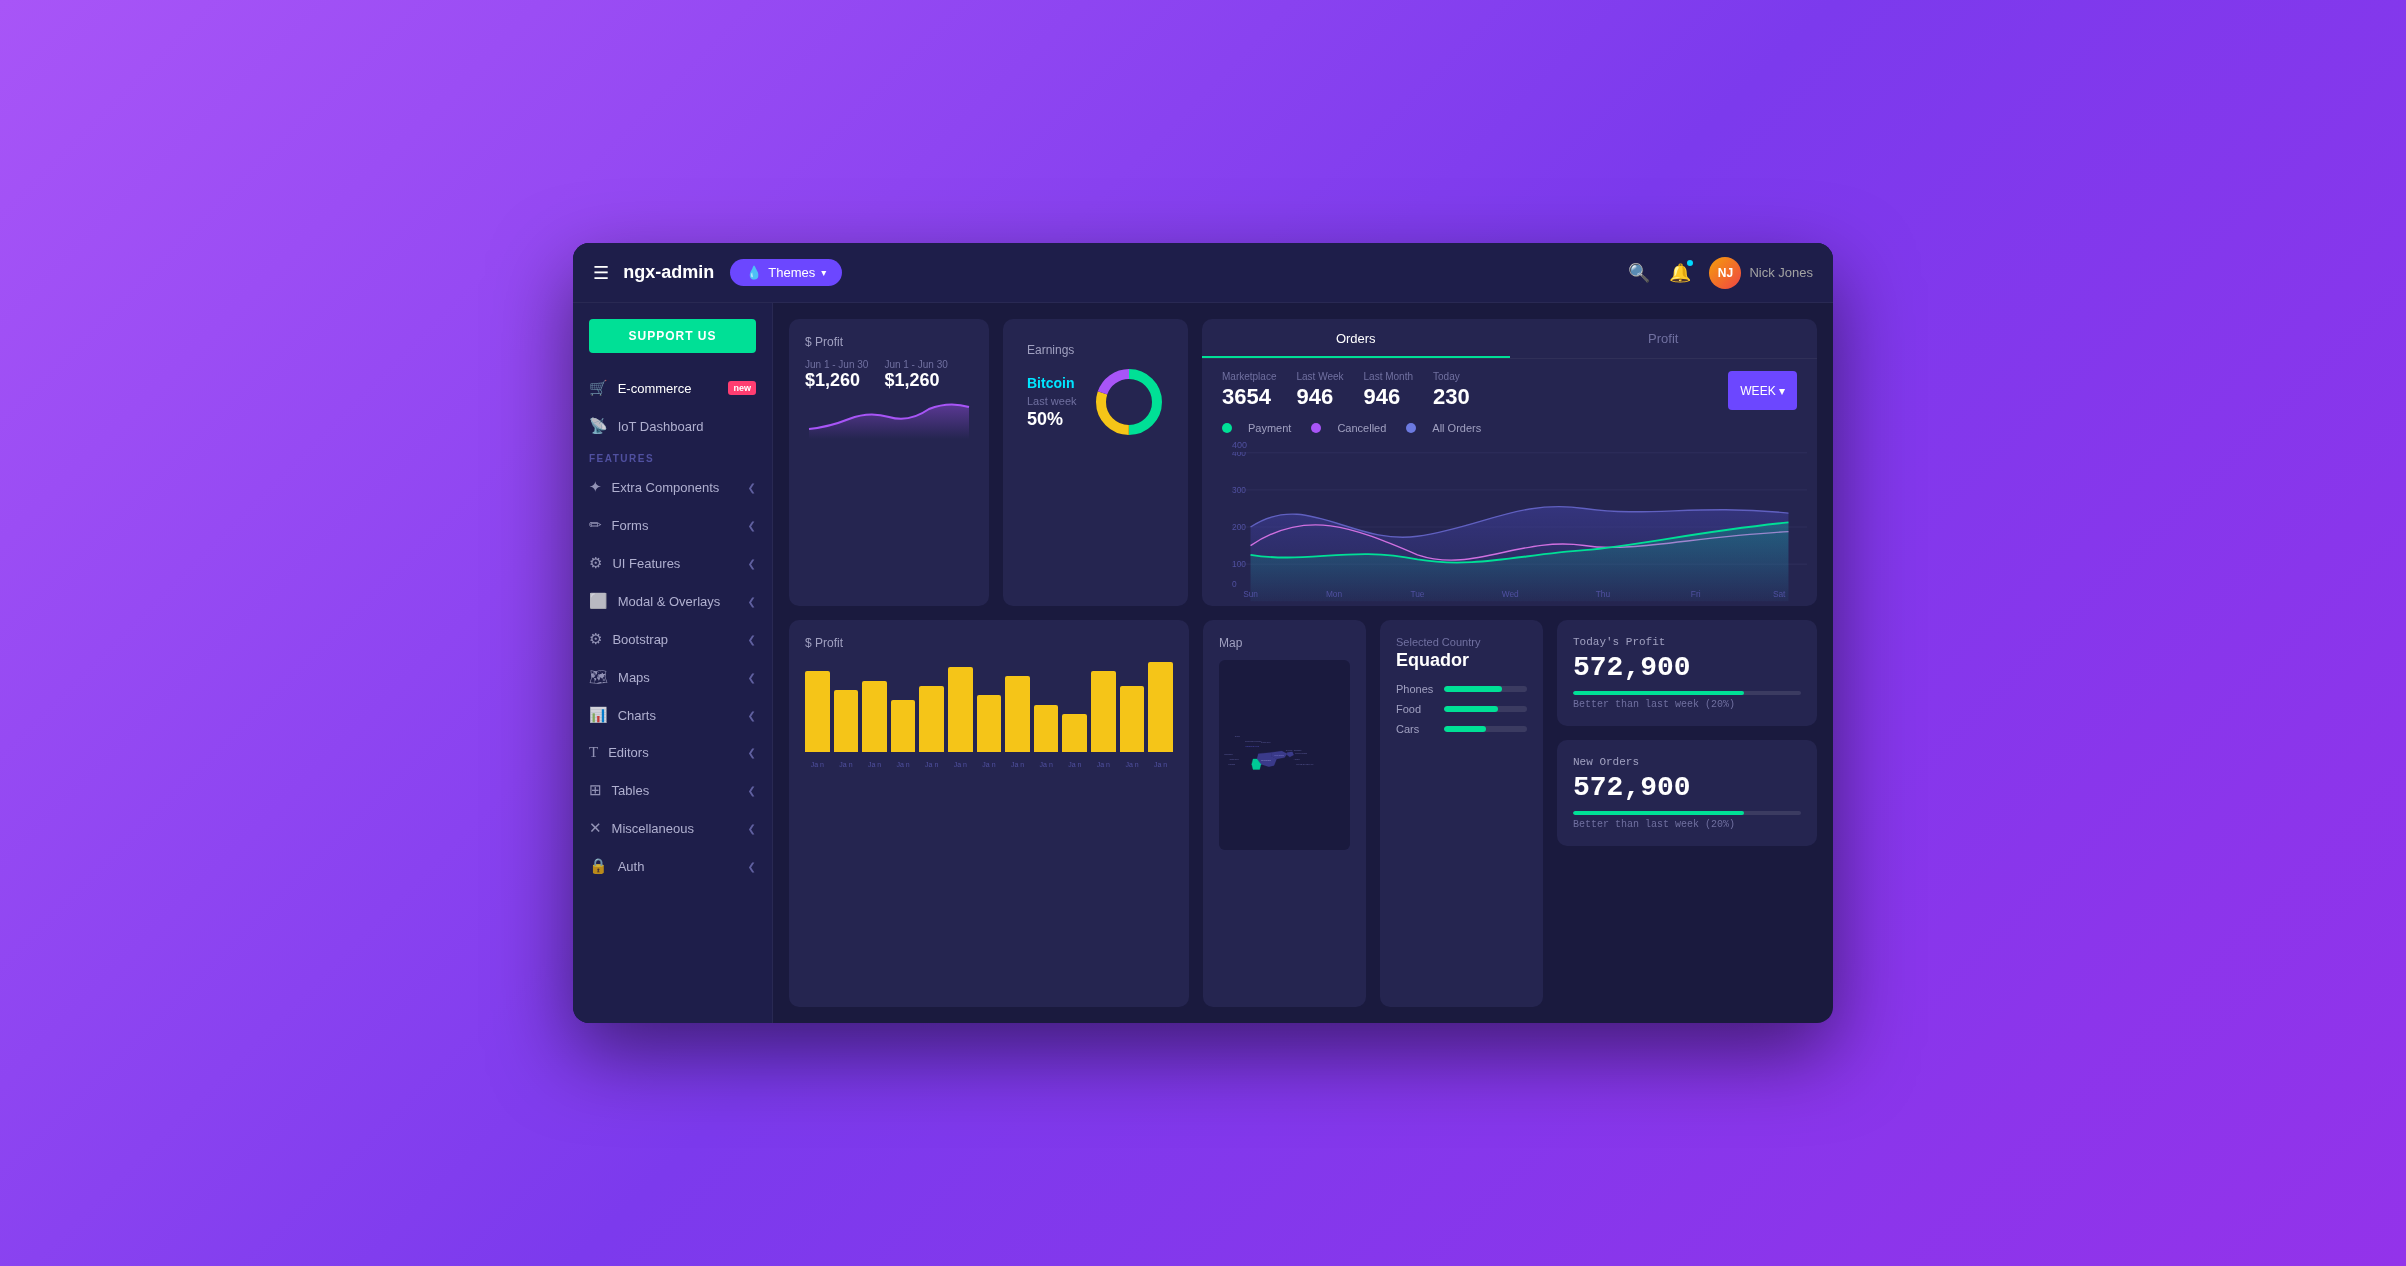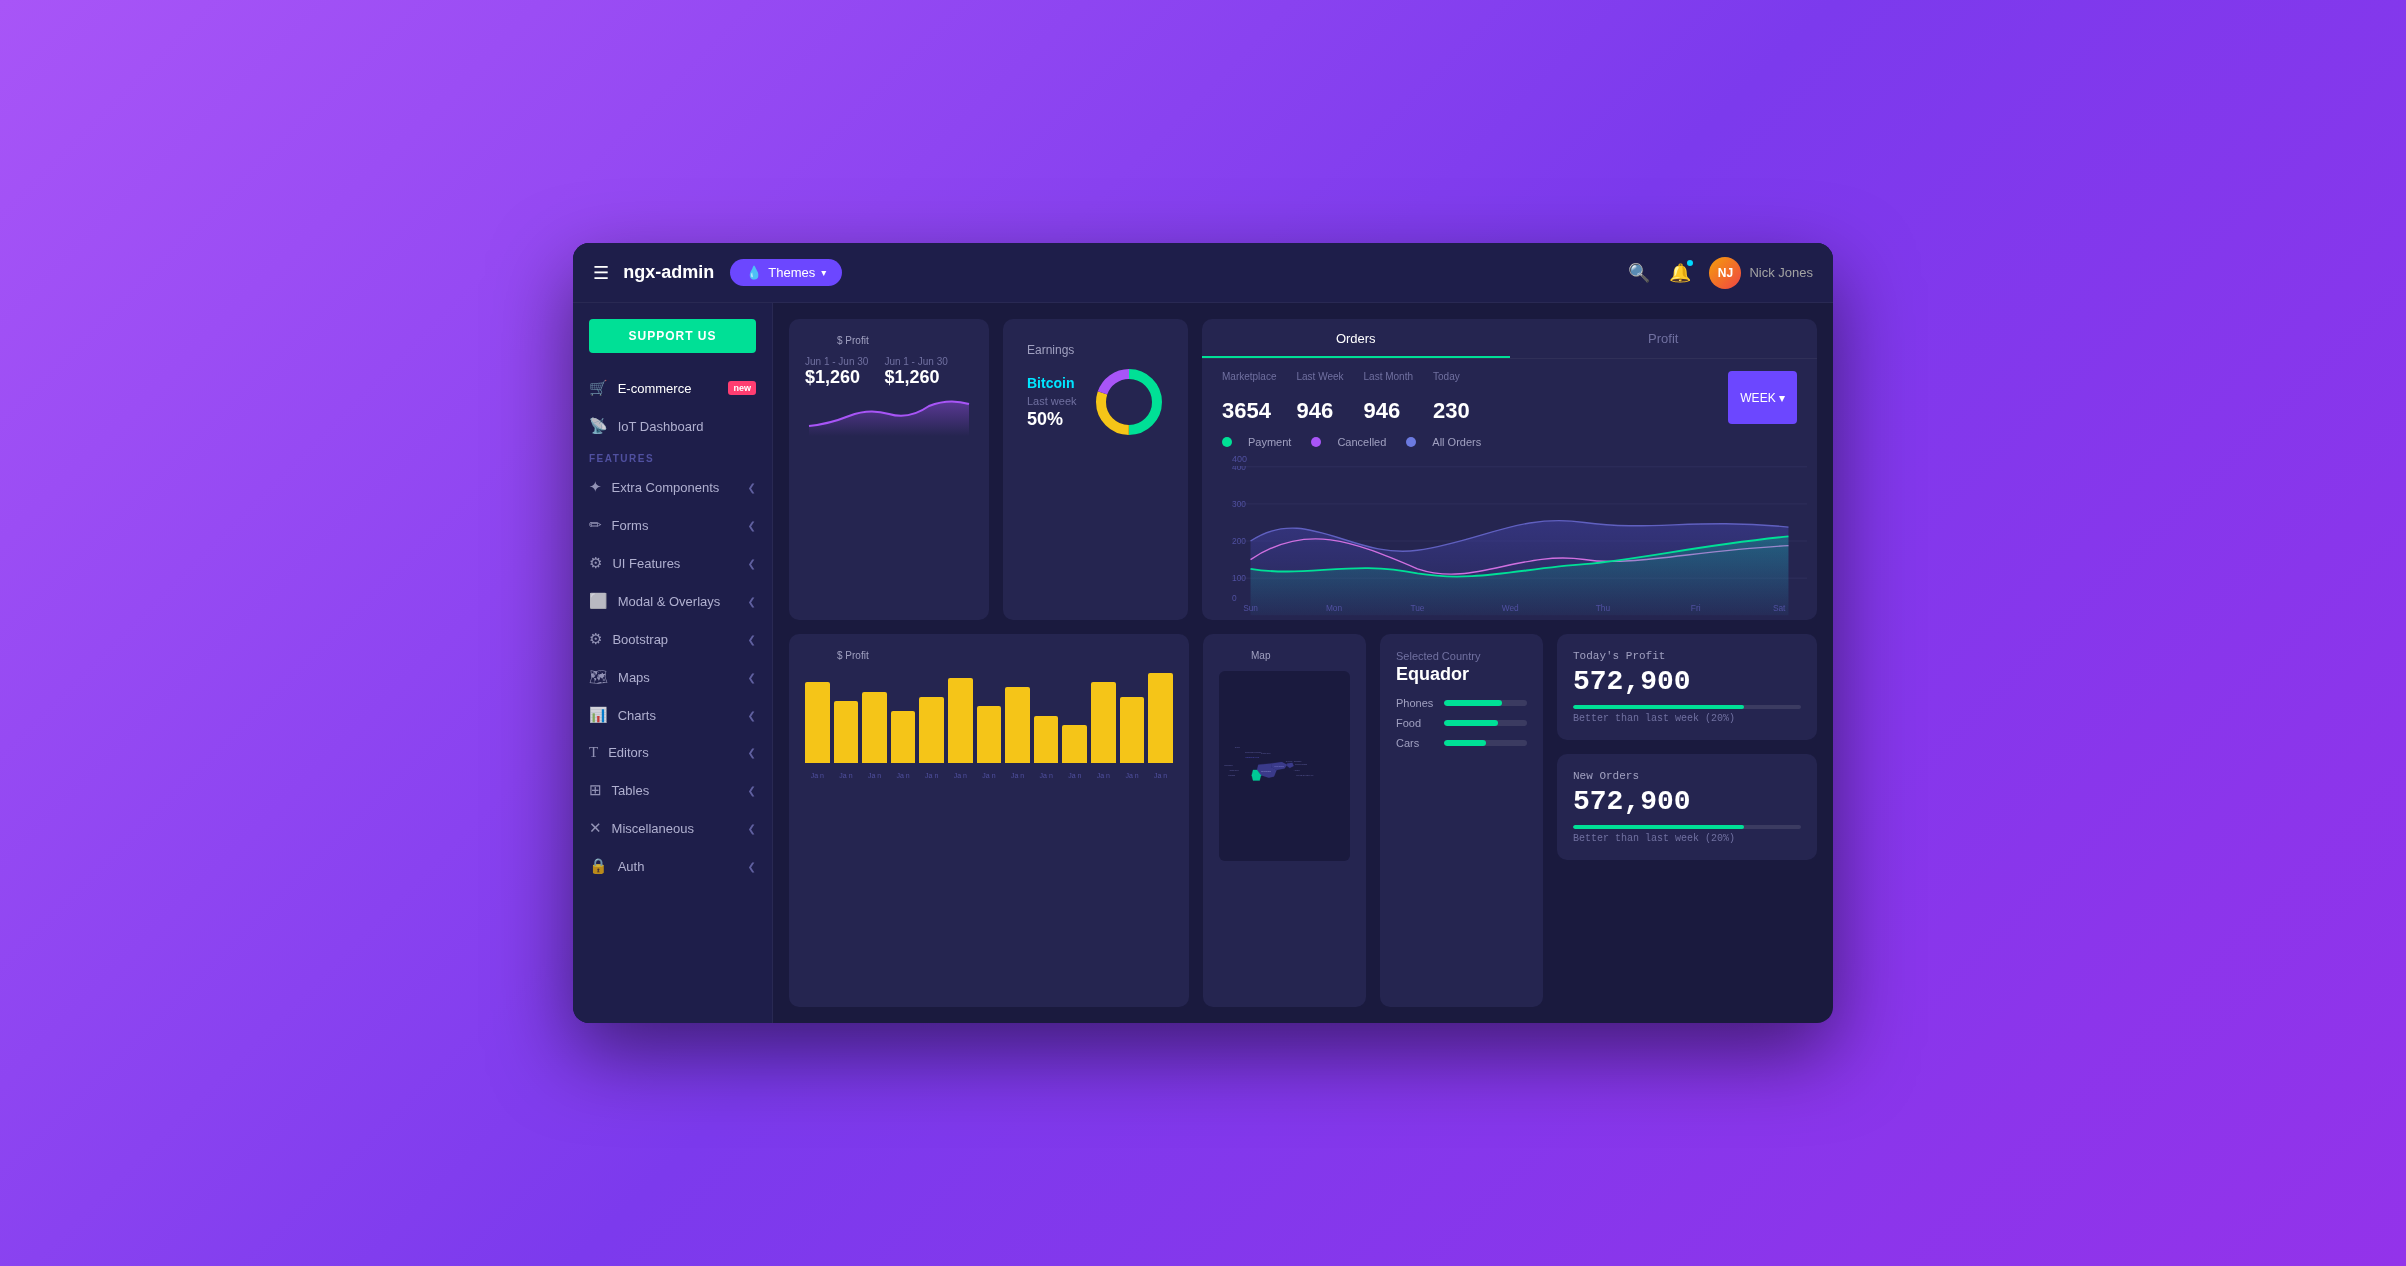--- a/index.html
+++ b/index.html
@@ -180,23 +180,22 @@
     
     .profit-card {
       background: #252550;
       border-radius: 10px;
       padding: 16px;
       width: 200px;
       flex-shrink: 0;
     }
     .card-title {
       color: #a0a0c0;
-      font-size: 10px;
+      font-size: 12px;
       margin-bottom: 10px;
-      margin-left: 32px;
     }
     .profit-dates {
       display: flex;
       gap: 16px;
       margin-bottom: 8px;
     }
     .profit-date-col { }
     .profit-date-label {
       color: #7070a0;
       font-size: 10px;
@@ -282,21 +281,21 @@
     }
     .orders-stats {
       display: flex;
       padding: 12px 20px;
       gap: 20px;
     }
     .orders-stat { }
     .orders-stat-label {
       color: #7070a0;
       font-size: 10px;
-      margin-bottom: 16px;
+      margin-bottom: 2px;
     }
     .orders-stat-value {
       color: #fff;
       font-size: 22px;
       font-weight: 700;
     }
     .orders-legend {
       display: flex;
       gap: 20px;
       padding: 0 20px;

